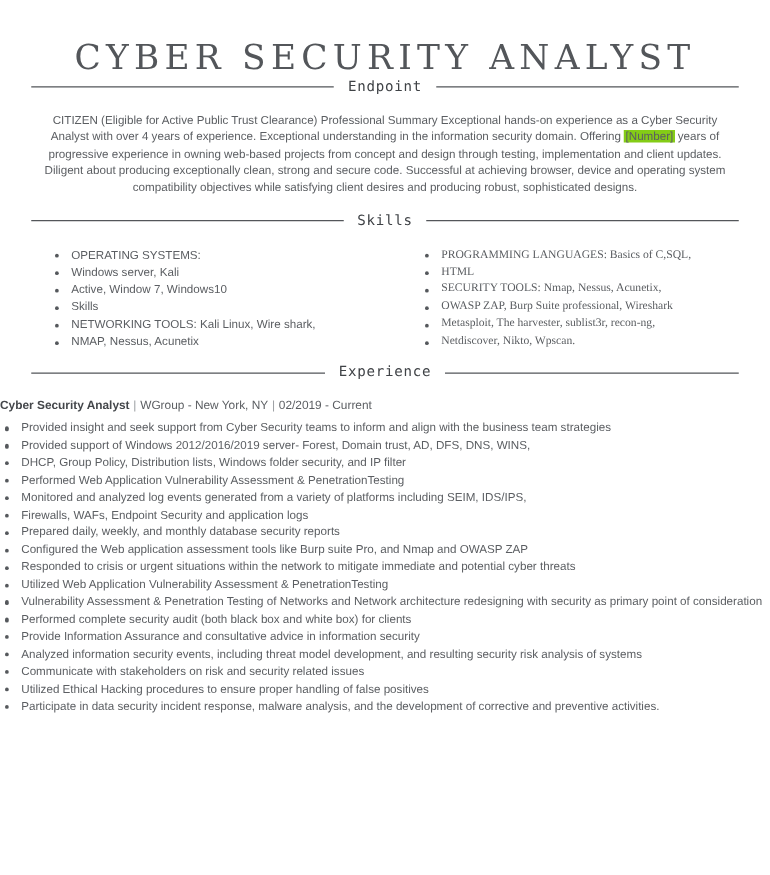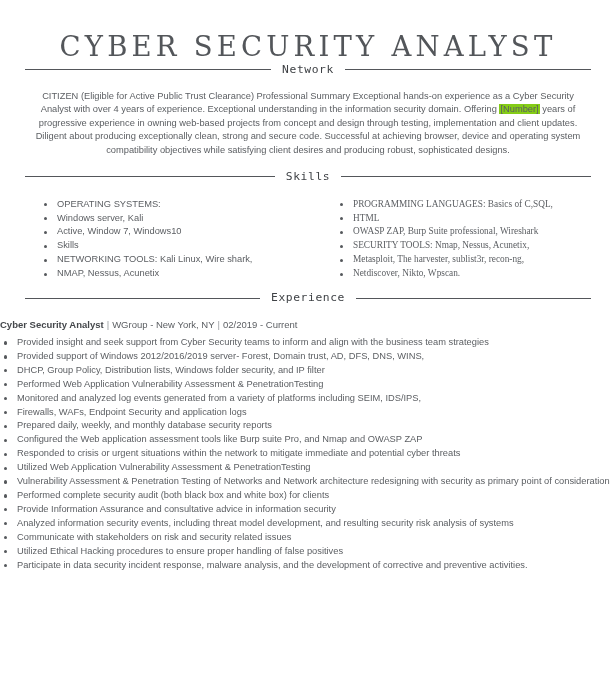--- a/index.html
+++ b/index.html
@@ -152,21 +152,21 @@
 </style>
 </head>
 <body>
 
 <div class="page">
 
   <h1 class="resume-title">CYBER SECURITY ANALYST</h1>
 
   <div class="section-head">
     <span class="rule"></span>
-    <span class="section-title">Network</span>
+    <span class="section-title">Endpoint</span>
     <span class="rule"></span>
   </div>
 
   <div class="summary-block">
     <p class="summary-text"><span>CITIZEN (Eligible for Active Public Trust Clearance) Professional Summary Exceptional hands-on experience as a Cyber Security Analyst with over 4 years of experience. Exceptional understanding in the information security domain. Offering </span><span class="hl">[Number]</span><span> years of progressive experience in owning web-based projects from concept and design through testing, implementation and client updates. Diligent about producing exceptionally clean, strong and secure code. Successful at achieving browser, device and operating system compatibility objectives while satisfying client desires and producing robust, sophisticated designs.</span></p>
   </div>
 
   <div class="spacer-12"></div>
 
   <div class="section-head">
@@ -183,22 +183,22 @@
           <li>Active, Window 7, Windows10</li>
           <li>Skills</li>
           <li>NETWORKING TOOLS: Kali Linux, Wire shark,</li>
           <li>NMAP, Nessus, Acunetix</li>
         </ul>
     </div>
     <div class="skills-col right">
       <ul class="bullets" id="skills-right">
           <li>PROGRAMMING LANGUAGES: Basics of C,SQL,</li>
           <li>HTML</li>
+          <li>SECURITY TOOLS: Nmap, Nessus, Acunetix,</li>
           <li>OWASP ZAP, Burp Suite professional, Wireshark</li>
-          <li>SECURITY TOOLS: Nmap, Nessus, Acunetix,</li>
           <li>Metasploit, The harvester, sublist3r, recon-ng,</li>
           <li>Netdiscover, Nikto, Wpscan.</li>
         </ul>
     </div>
   </div>
 
   <div class="spacer-10"></div>
 
   <div class="section-head">
     <span class="rule"></span>

